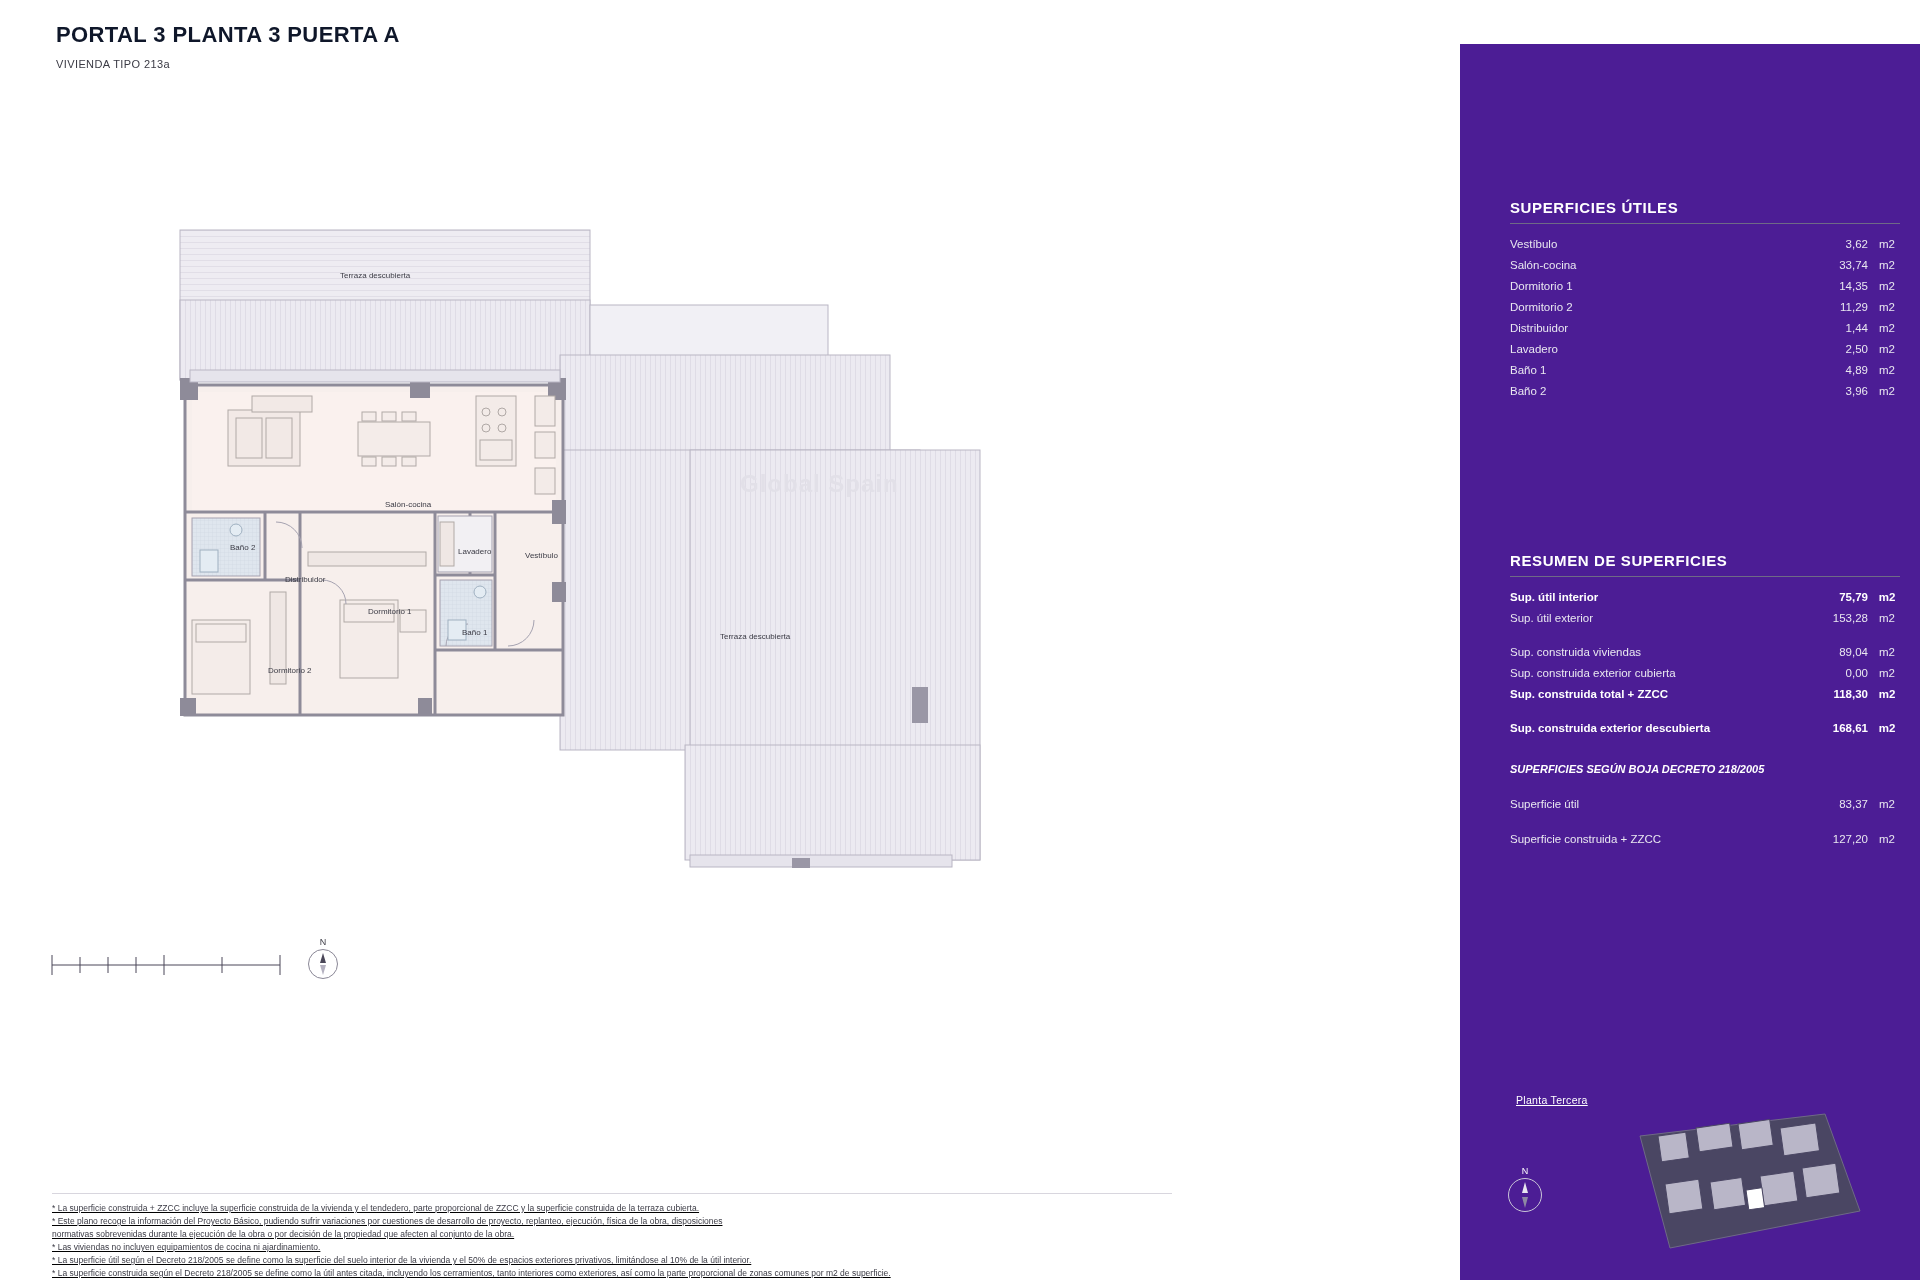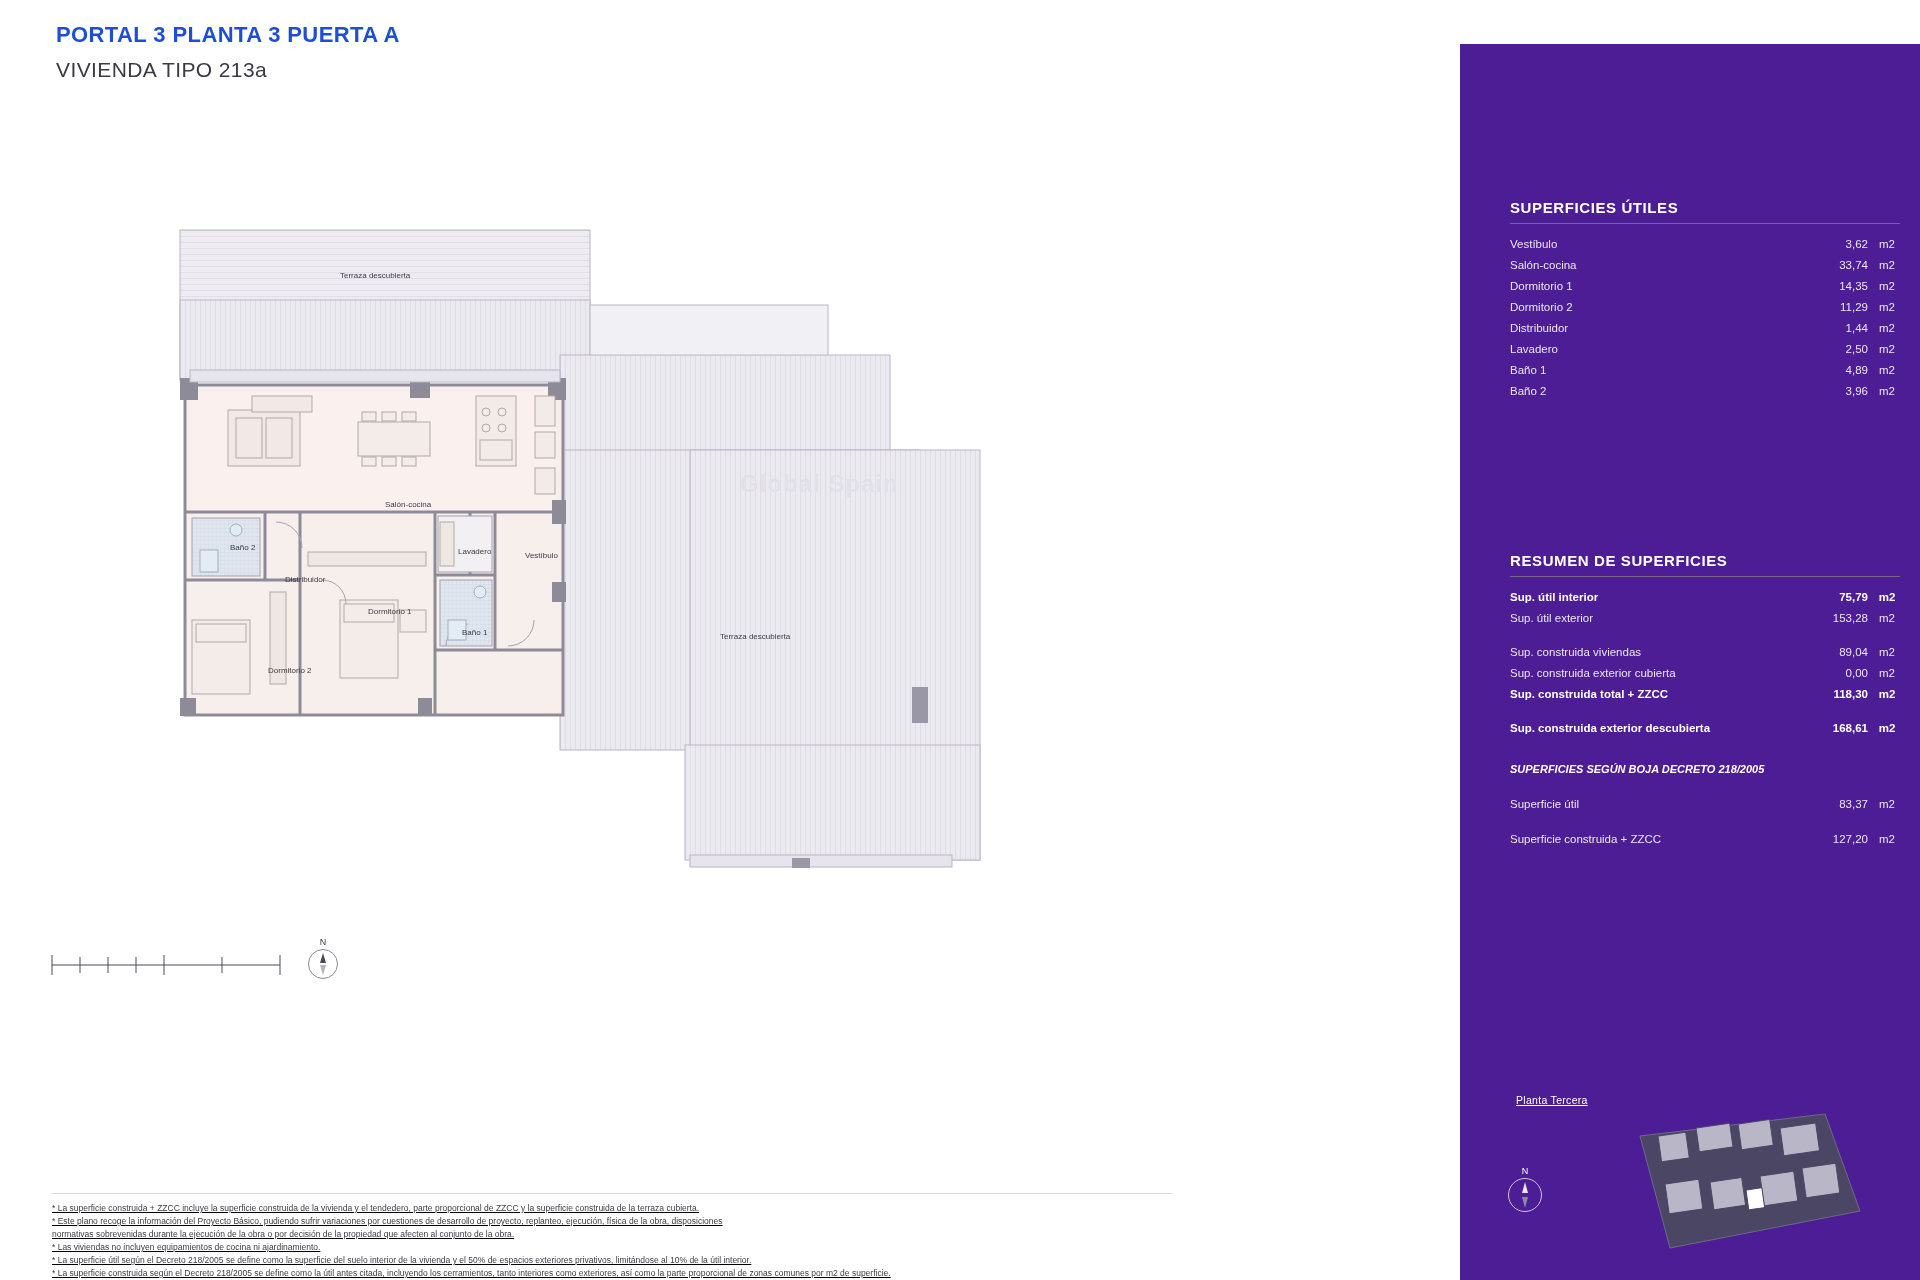--- a/index.html
+++ b/index.html
@@ -114,26 +114,26 @@
     border-left: 3px solid transparent;
     border-right: 3px solid transparent;
     border-top: 11px solid #8d88a3;
   }
 
   
   #header { position: absolute; left: 56px; top: 22px; }
   #title-main {
     font-size: 22px;
     font-weight: bold;
-    color: #1d4ed8;
+    color: #0f172a;
     letter-spacing: 0.4px;
   }
   #title-sub {
     margin-top: 10px;
-    font-size: 21px;
+    font-size: 11px;
     color: #3a3a44;
     letter-spacing: 0.4px;
   }
 
   
   #plan-area {
     position: absolute;
     left: 40px; top: 200px;
     width: 1160px; height: 720px;
   }

